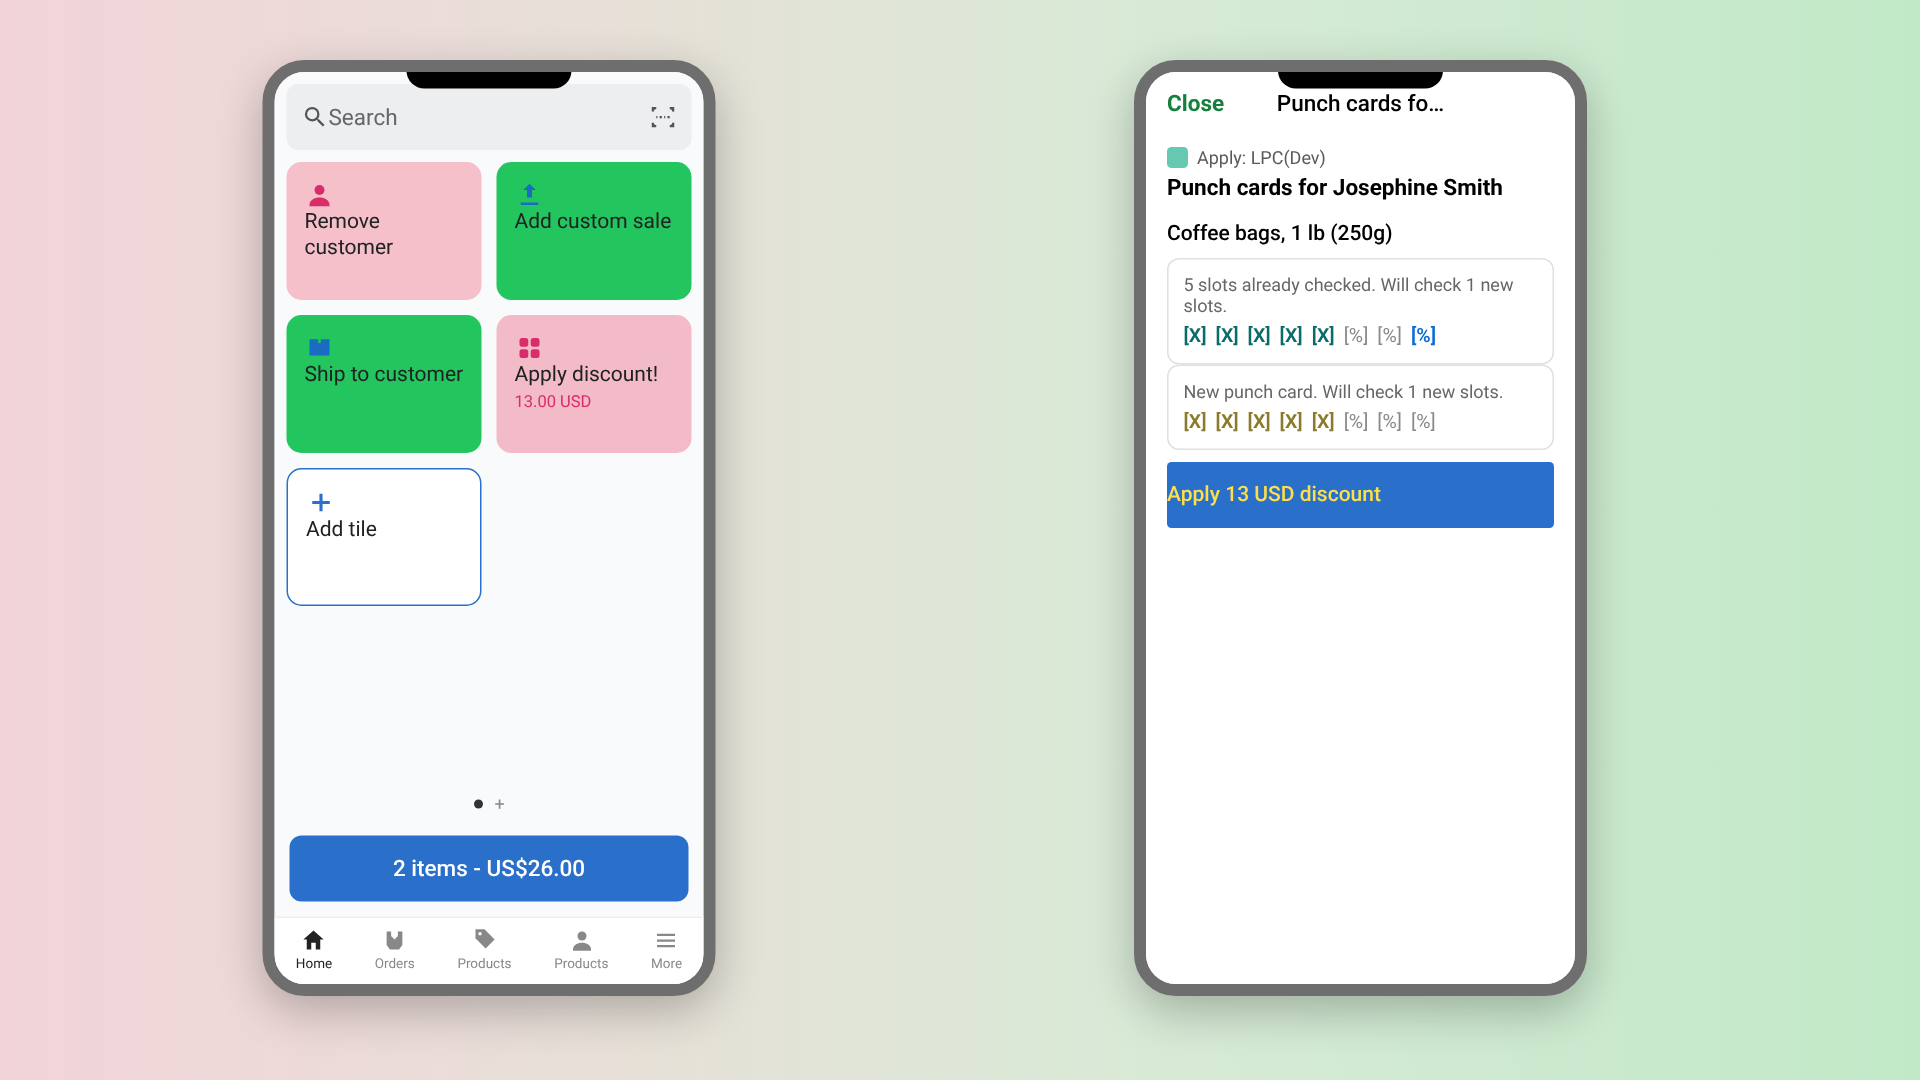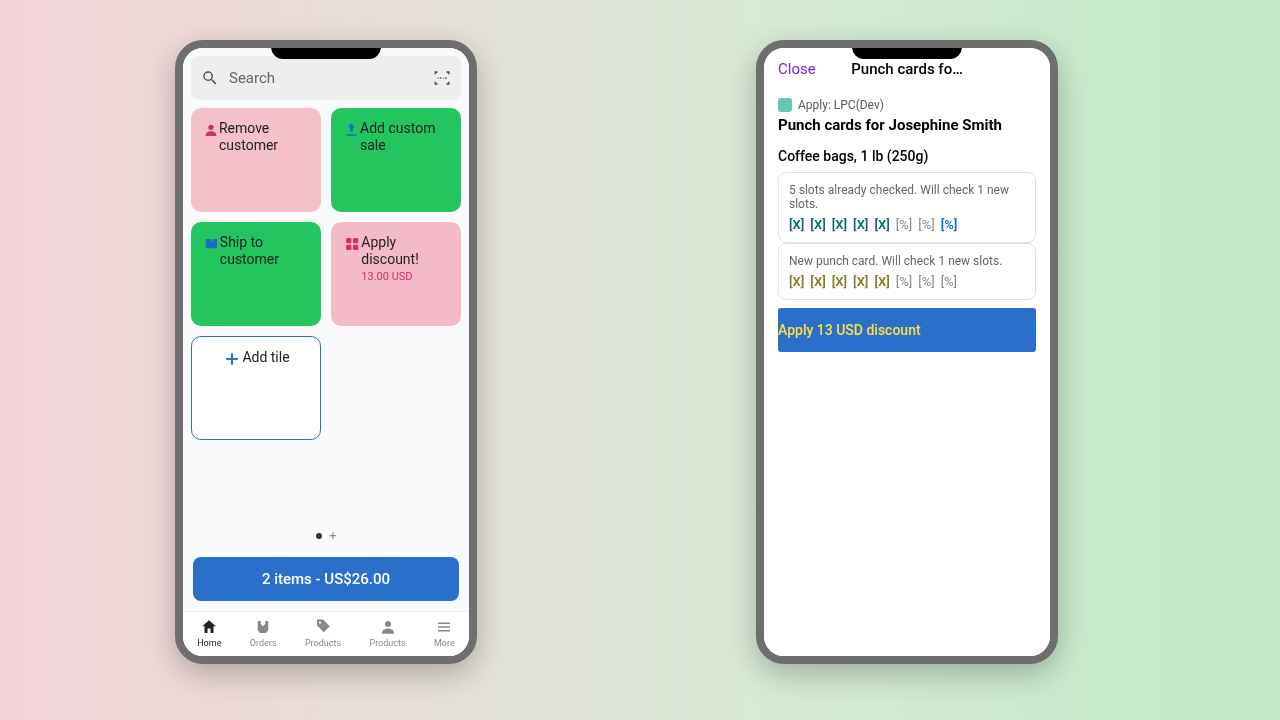--- a/index.html
+++ b/index.html
@@ -3,45 +3,45 @@
 <meta charset="utf-8">
 <style>
 *{box-sizing:border-box;margin:0;padding:0;font-family:-apple-system,BlinkMacSystemFont,"Segoe UI",Roboto,sans-serif}
 body{width:1280px;height:720px;background:linear-gradient(90deg,#f2d4d8 0%,#e8dfd8 30%,#d8ead6 60%,#c1e9c8 100%);position:relative;overflow:hidden}
 .phone{position:absolute;width:302px;height:624px;border:8px solid #6e6e6e;border-radius:28px;background:#fff;box-shadow:0 10px 30px rgba(0,0,0,.25);overflow:hidden}
 .phone1{left:175px;top:40px}
 .phone2{left:756px;top:40px}
 .notch{position:absolute;top:-1px;left:50%;transform:translateX(-50%);width:110px;height:12px;background:#000;border-radius:0 0 12px 12px;z-index:50}
 .screen{width:100%;height:100%;display:flex;flex-direction:column;background:#f9fafb}
 .screen2{background:#fff}
-.searchbar{margin:8px 8px;background:#eceeef;border-radius:8px;height:44px;display:flex;align-items:center;padding:0 10px;gap:10px}
+.searchbar{margin:8px 8px;background:#eceeef;border-radius:8px;height:44px;display:flex;align-items:center;padding:0 10px;}
 .searchbar svg{width:18px;height:18px;fill:#555}
 .searchtext{flex:1;color:#666;font-size:15px}
 .scanicon{width:18px;height:18px}
 .grid{padding:0 8px;display:grid;grid-template-columns:1fr 1fr;gap:10px}
-.tile{border-radius:10px;padding:12px 12px 14px;height:104px;display:flex;justify-content:center;cursor:pointer}
+.tile{border-radius:10px;padding:12px 12px 14px;height:92px;display:flex;flex-direction:column;justify-content:flex-start;cursor:pointer}
 .tile .icon{width:20px;height:20px}
 .tile .label{font-size:14px;color:#202223;line-height:1.2}
 .tile .sub{font-size:11px;color:#d82c6b;margin-top:2px}
 .t-pink{background:#f5c0c9}
 .t-blue{background:#22c55e}
 .t-green{background:#b8e4d1}
 .t-pink2{background:#f3bbc7}
 .t-add{background:#fff;border:1.5px solid #2a6fc9}
 .pager{display:flex;justify-content:center;align-items:center;gap:8px;padding:14px 0 8px;margin-top:auto}
 .dot{width:6px;height:6px;border-radius:50%;background:#333}
 .plus-mini{color:#888;font-size:12px}
 .cartbar{margin:6px 10px 10px;background:#2a6fc9;color:#fff;border-radius:8px;height:44px;display:flex;align-items:center;justify-content:center;font-size:15px;font-weight:500}
 .tabs{display:flex;justify-content:space-around;border-top:1px solid #eee;padding:6px 0 8px;background:#fff}
 .tab{display:flex;flex-direction:column;align-items:center;gap:2px;color:#888;font-size:9px}
 .tab svg{width:18px;height:18px;fill:#888}
 .tab.active{color:#222}
 .tab.active svg{fill:#222}
 .hdr{display:flex;align-items:center;padding:12px 14px;position:relative}
-.close{color:#6d28d9;font-size:15px;font-weight:400}
+.close{color:#15803d;font-size:15px;font-weight:700}
 .htitle{position:absolute;left:50%;transform:translateX(-50%);font-size:15px;font-weight:500;white-space:nowrap;max-width:140px;overflow:hidden;text-overflow:ellipsis}
 .sect{padding:0 14px}
 .applabel{display:flex;align-items:center;gap:6px;color:#5a5a5a;font-size:12px;margin-top:8px}
 .appicon{width:14px;height:14px;background:#64c9b0;border-radius:3px;display:inline-block}
 .h2{font-size:15px;font-weight:700;margin:4px 0 14px}
 .h3{font-size:14px;font-weight:500;margin-bottom:8px}
 .card{border:1px solid #e0e0e0;border-radius:8px;padding:10px;}
 .cardtxt{font-size:12px;color:#666;margin-bottom:6px}
 .slots{display:flex;gap:6px;font-size:13px;font-family:monospace}
 .s-dk{color:#0a6b6b;font-weight:600}

